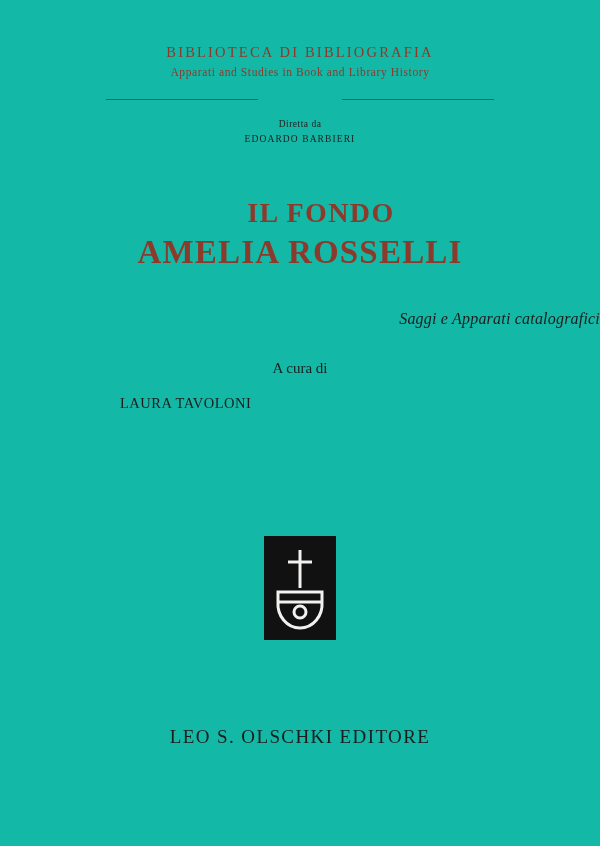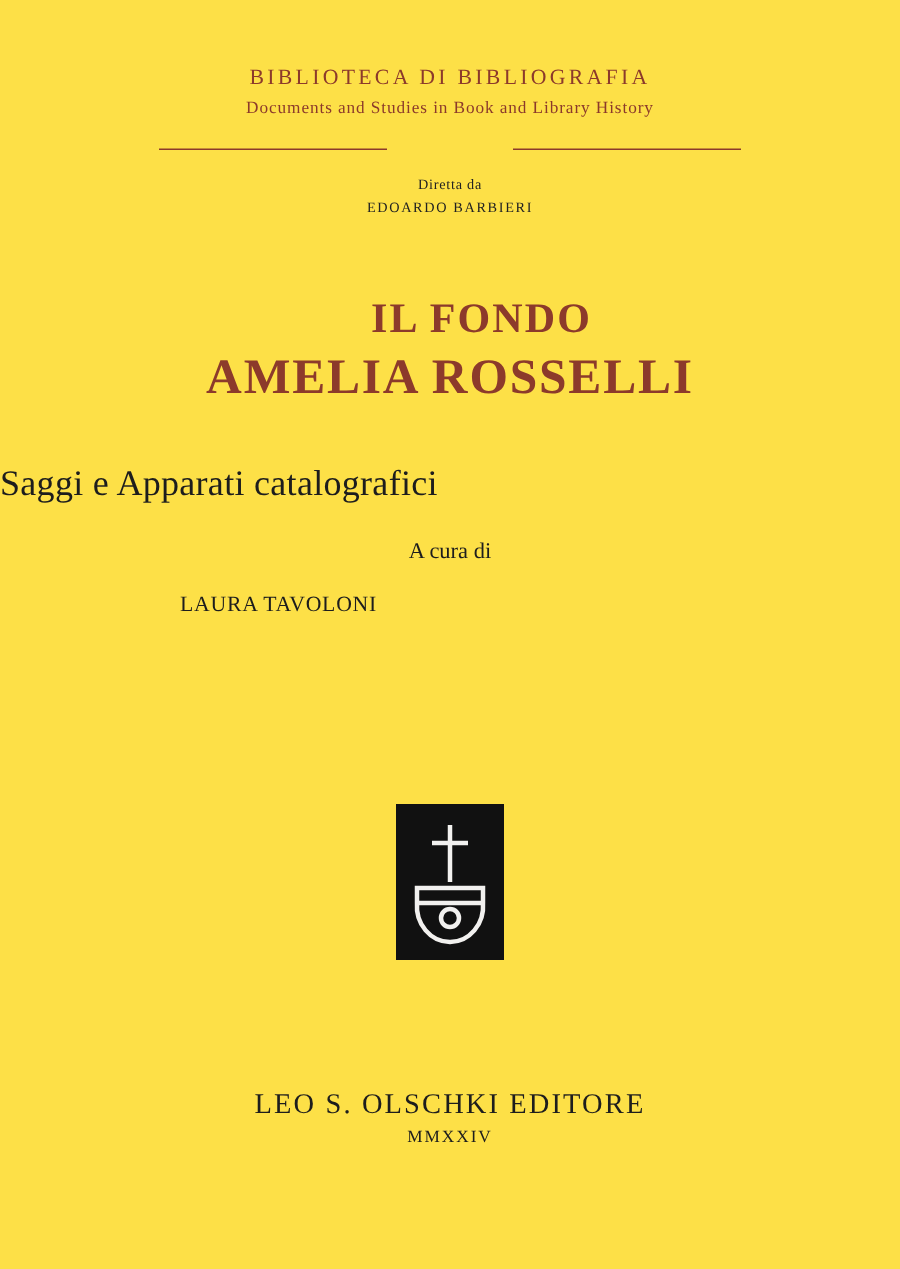--- a/index.html
+++ b/index.html
@@ -4,21 +4,21 @@
 <style>
   html, body {
     margin: 0;
     padding: 0;
     background: #ffffff;
   }
   .page {
     position: relative;
     width: 600px;
     height: 846px;
-    background: #fde047;
+    background: #14b8a6;
     margin: 0 auto;
     overflow: hidden;
     font-family: "Liberation Serif", serif;
     color: #1a1a1a;
   }
   
   .series {
     position: absolute;
     top: 44px;
     left: 0;
@@ -100,24 +100,25 @@
     line-height: 1.2;
   }
   .title-line.l1 { font-size: 28px; letter-spacing: 1.4px; margin-left: 42px; }
   .title-line.l2 { font-size: 33px; letter-spacing: 1.2px; margin-top: 3px; }
   .title-line.l3 { font-size: 28.5px; letter-spacing: 0.6px; margin-top: 4px; }
   .subtitle {
     position: absolute;
     top: 310px;
     left: 0;
     right: 0;
-    text-align: left;
-    font-size: 24px;
+    text-align: right;
+    font-size: 16px;
     color: #1d1d1d;
     letter-spacing: 0.2px;
+    font-style: italic;
   }
   
   .editedby {
     position: absolute;
     top: 360px;
     left: 0;
     right: 0;
     text-align: center;
     font-size: 15px;
     color: #1d1d1d;
@@ -167,21 +168,21 @@
     color: #1d1d1d;
   }
 </style>
 </head>
 <body>
 
 <div class="page">
 
   <div class="series">
     <div class="series-title">BIBLIOTECA DI BIBLIOGRAFIA</div>
-    <div class="series-sub">Documents and Studies in Book and Library History</div>
+    <div class="series-sub">Apparati and Studies in Book and Library History</div>
   </div>
 
   <div class="rule-wrap">
     <div class="rule"></div>
     <div class="rule-gap"></div>
     <div class="rule"></div>
   </div>
 
   <div class="directed">
     <div class="directed-label">Diretta da</div>
@@ -208,15 +209,14 @@
         <line x1="36" y1="14" x2="36" y2="52"></line>
         <line x1="24" y1="26" x2="48" y2="26"></line>
         <path d="M14 56 H58 L58 66 A22 24 0 0 1 36 92 A22 24 0 0 1 14 66 Z"></path>
         <line x1="14" y1="66" x2="58" y2="66"></line>
         <circle cx="36" cy="76" r="6"></circle>
       </g>
     </svg>
   </div>
 
   <div class="publisher">LEO S. OLSCHKI EDITORE</div>
-  <div class="year">MMXXIV</div>
 
 </div>
 
 </body></html>

